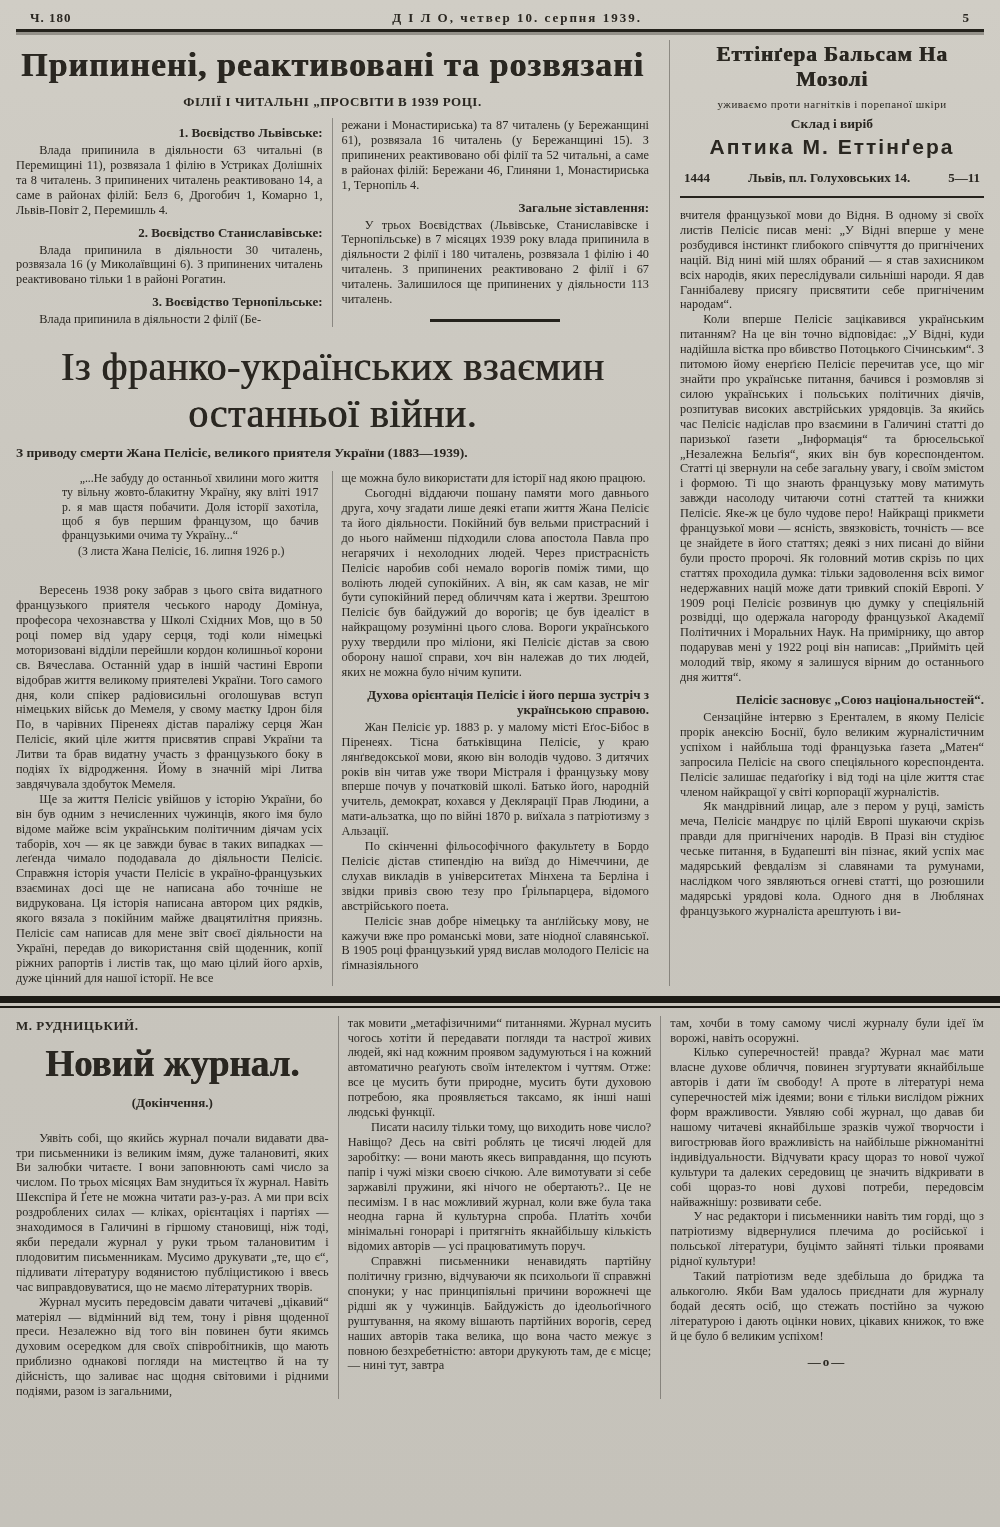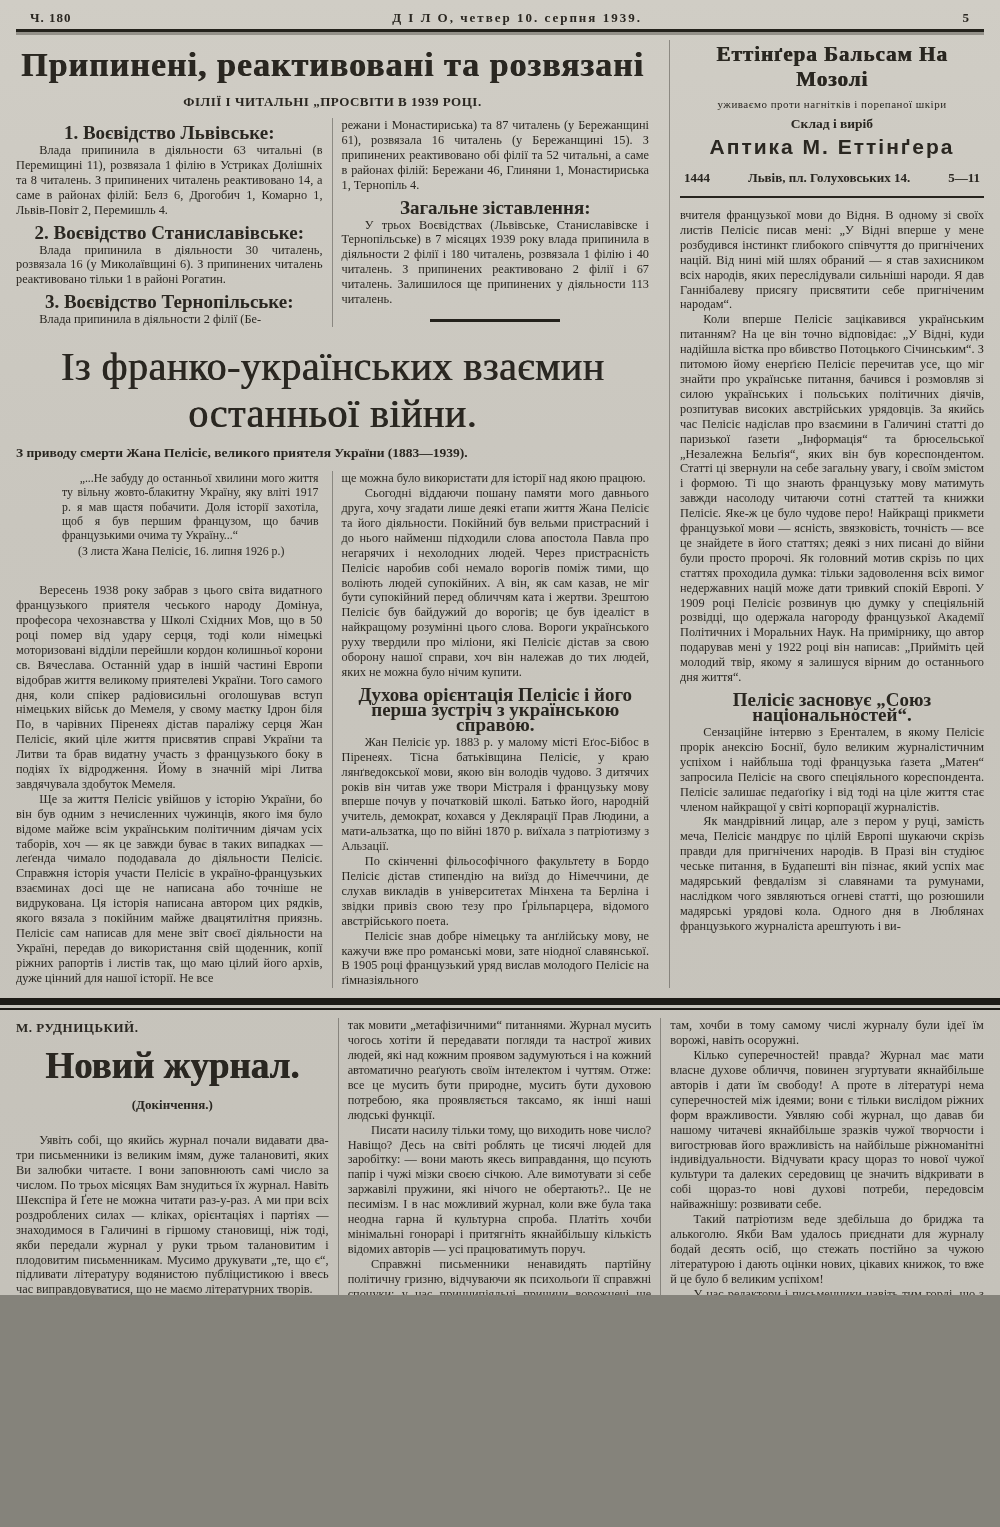--- a/index.html
+++ b/index.html
@@ -1,32 +1,32 @@
 <!DOCTYPE html>
 <html lang="uk"><head>
 <meta charset="utf-8">
 <style>
   html,body { margin:0; padding:0; background:#85837b; }
   .page {
-    position:relative; width:1000px; height:1295px; margin:0 auto;
+    position:relative; width:1000px; height:1527px; margin:0 auto;
     background:linear-gradient(180deg,#d0cdc5 0%, #c9c6be 40%, #c5c2ba 100%);
     color:#2a2721; overflow:hidden; box-sizing:border-box;
     font-family:"Liberation Serif","DejaVu Serif",serif;
     padding:10px 16px 0 16px;
   }
   
   .masthead { display:flex; justify-content:space-between; align-items:flex-end;
     font-weight:bold; font-size:13px; padding:0 14px 3px 14px; letter-spacing:1px; }
   .masthead .title { letter-spacing:2px; }
   .mast-rule { height:3px; background:#24221c; box-shadow:0 3px 0 rgba(36,34,28,.35); margin:0 0 8px 0; }
 
   
   p.body { margin:0; font-size:12.3px; line-height:14.9px; text-align:justify; text-indent:1.9em; }
   p.body.cont { text-indent:0; }
-  .colhead { margin:7px 0 3px 0; font-size:19px; font-weight:bold; text-align:center; line-height:15px; }
+  .colhead { margin:7px 0 3px 0; font-size:13px; font-weight:bold; text-align:right; line-height:15px; }
 
   
   .main { display:flex; }
   .left-two { width:654px; box-sizing:border-box; padding-right:20px;
     border-right:1px solid rgba(40,38,32,.40); }
   .col3 { flex:1; box-sizing:border-box; padding-left:10px; }
   .twocol { display:flex; }
   .tcol { width:50%; box-sizing:border-box; }
   .tcol.first { padding-right:9px; border-right:1px solid rgba(40,38,32,.40); }
   .tcol.second { padding-left:9px; }
@@ -163,19 +163,19 @@
       <p class="body">Журнал мусить передовсім давати читачеві „цікавий“ матеріял — відмінний від тем, тону і рівня щоденної преси. Незалежно від того він повинен бути якимсь духовим осередком для своїх співробітників, що мають приблизно однакові погляди на мистецтво й на ту дійсність, що заливає нас щодня світовими і рідними подіями, разом із загальними,</p>
     </div>
     <div class="bcol b2">
       <p class="body cont">так мовити „метафізичними“ питаннями. Журнал мусить чогось хотіти й передавати погляди та настрої живих людей, які над кожним проявом задумуються і на кожний автоматично реаґують своїм інтелектом і чуттям. Отже: все це мусить бути природне, мусить бути духовою потребою, яка проявляється таксамо, як інші наші людські функції.</p>
       <p class="body">Писати насилу тільки тому, що виходить нове число? Навіщо? Десь на світі роблять це тисячі людей для заробітку: — вони мають якесь виправдання, що псують папір і чужі мізки своєю січкою. Але вимотувати зі себе заржавілі пружини, які нічого не обертають?.. Це не песимізм. І в нас можливий журнал, коли вже була така неодна гарна й культурна спроба. Платіть хочби мінімальні гонорарі і притягніть якнайбільшу кількість відомих авторів — усі працюватимуть поруч.</p>
       <p class="body">Справжні письменники ненавидять партійну політичну гризню, відчуваючи як психольоґи її справжні спонуки; у нас принципіяльні причини ворожнечі ще рідші як у чужинців. Байдужість до ідеольоґічного руштування, на якому вішають партійних ворогів, серед наших авторів така велика, що вона часто межує з повною безхребетністю: автори друкують там, де є місце; — нині тут, завтра</p>
     </div>
     <div class="bcol b3">
       <p class="body cont">там, хочби в тому самому числі журналу були ідеї їм ворожі, навіть осоружні.</p>
       <p class="body">Кілько суперечностей! правда? Журнал має мати власне духове обличчя, повинен згуртувати якнайбільше авторів і дати їм свободу! А проте в літературі нема суперечностей між ідеями; вони є тільки вислідом ріжних форм вражливости. Уявляю собі журнал, що давав би нашому читачеві якнайбільше зразків чужої творчости і вигострював його вражливість на найбільше ріжноманітні індивідуальности. Відчувати красу щораз то нової чужої культури та далеких середовищ це значить відкривати в собі щораз-то нові духові потреби, передовсім найважнішу: розвивати себе.</p>
+      <p class="body">У нас редактори і письменники навіть тим горді, що з патріотизму відвернулися плечима до російської і польської літератури, буцімто зайняті тільки проявами рідної культури!</p>
       <p class="body">Такий патріотизм веде здебільша до бриджа та алькоголю. Якби Вам удалось приєднати для журналу бодай десять осіб, що стежать постійно за чужою літературою і дають оцінки нових, цікавих книжок, то вже й це було б великим успіхом!</p>
-      <p class="body">У нас редактори і письменники навіть тим горді, що з патріотизму відвернулися плечима до російської і польської літератури, буцімто зайняті тільки проявами рідної культури!</p>
       <div class="endmark">—о—</div>
     </div>
   </div>
 
 </div>
 
 </body></html>

